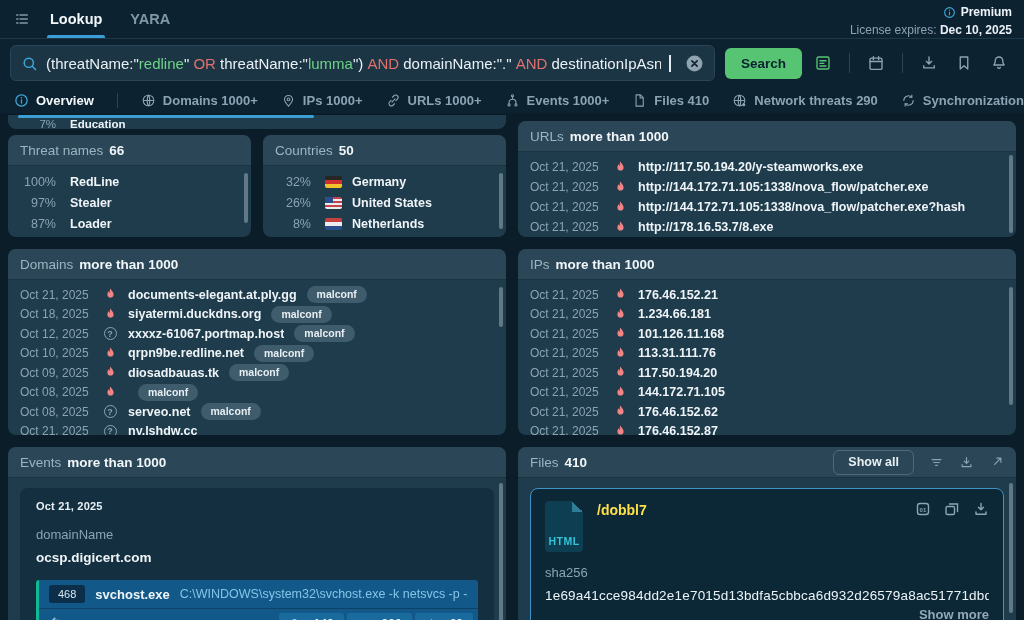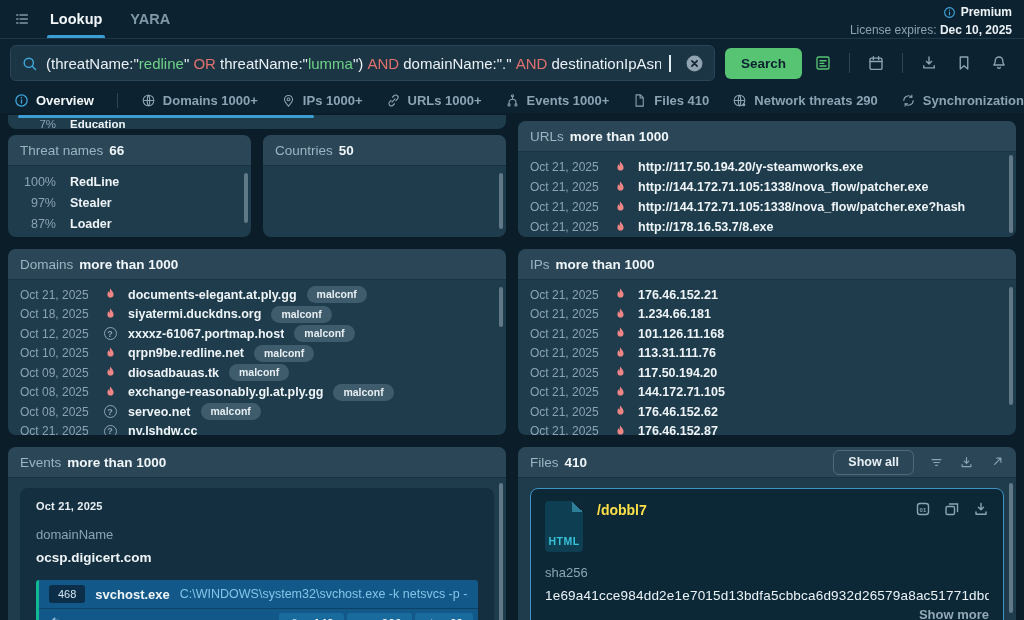--- a/index.html
+++ b/index.html
@@ -333,20 +333,45 @@
     
   </div>
 </div>
           <div class="thumb th-tn"></div>
         </section>
         <section class="card">
           <div class="card-h">
             <span class="t-label">Countries</span>
             <span class="t-count">50</span>
           </div>
+          <div class="card-body">
+  <div class="trow">
+    <span class="pct">32%</span>
+    <span class="flag flag-de"></span>
+    <span class="tname">Germany</span>
+  </div>
+
+  <div class="trow">
+    <span class="pct">26%</span>
+    <span class="flag flag-us"></span>
+    <span class="tname">United States</span>
+  </div>
+
+  <div class="trow">
+    <span class="pct">8%</span>
+    <span class="flag flag-nl"></span>
+    <span class="tname">Netherlands</span>
+  </div>
+
+  <div class="trow">
+    
+    
+    
+  </div>
+</div>
           <div class="thumb th-co"></div>
         </section>
       </div>
     </div>
 
     <section class="card urls-card">
       <div class="card-h">
         <span class="t-label">URLs</span>
         <span class="t-count">more than 1000</span>
       </div>
@@ -468,21 +493,20 @@
   </div>
 
   <div class="frow">
     <span class="fdate">Oct 08, 2025</span>
     <span class="ficon">
       <svg class="svgi" viewBox="0 0 16 16" fill="currentColor" stroke="none">
                 <path d="M8 1.6C8.7 3.9 11.3 5.2 11.3 7.9a3.3 3.3 0 0 1-6.6 0C4.7 6.5 5.4 5.4 6.2 4.6c.15.8.6 1.4 1.2 1.7C6.9 4.8 7.3 3.1 8 1.6z"></path>
               </svg>
     </span>
 
-    <span class="fvalue">exchange-reasonably.gl.at.ply.gg</span>
     <span class="badge">malconf</span>
   </div>
 
   <div class="frow">
     <span class="fdate">Oct 08, 2025</span>
 
     <span class="ficon">
               <span class="qmark">?</span>
             </span>
     <span class="fvalue">serveo.net</span>

